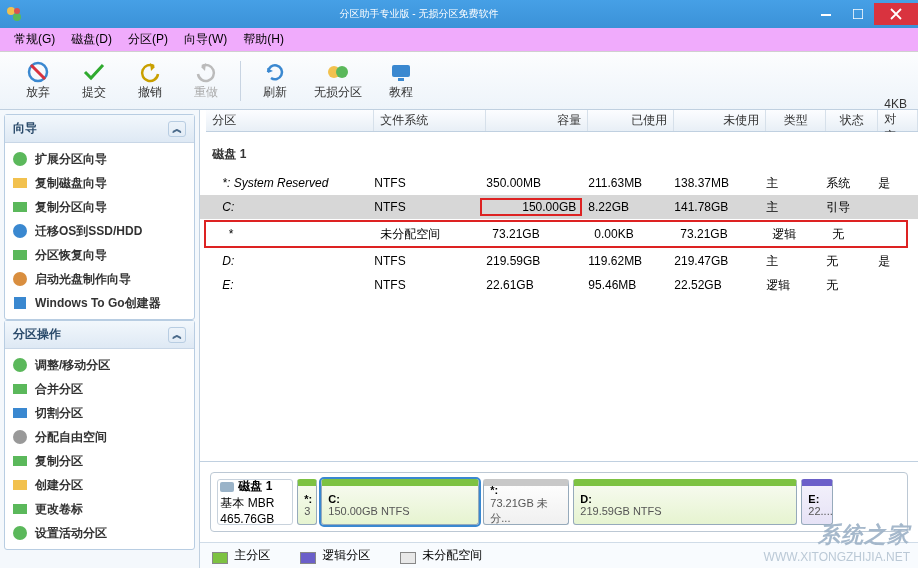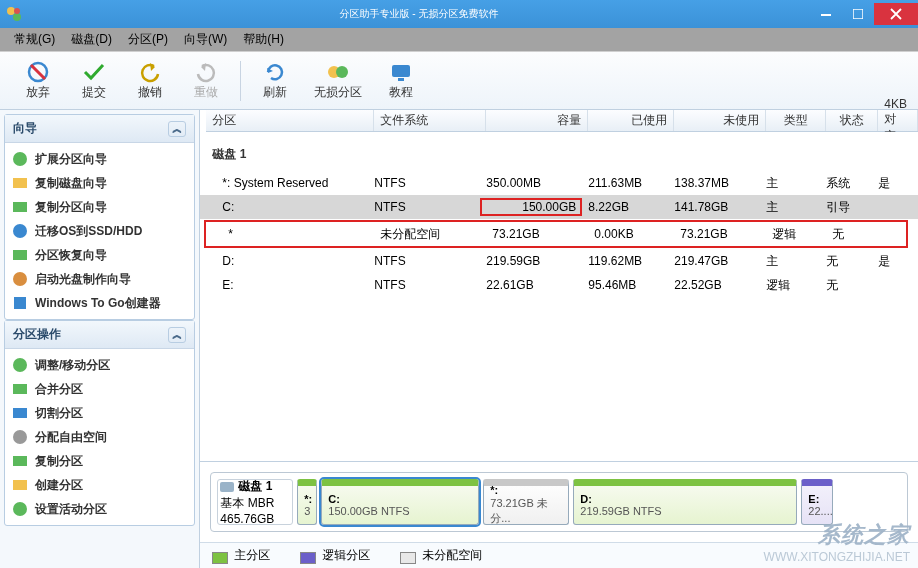--- a/index.html
+++ b/index.html
@@ -7,21 +7,21 @@
 
 
 .titlebar { height: 28px; background: linear-gradient(#46a0e6, #3b92d8); display: flex; align-items: center; color: #fff; }
 .title-icon { width: 28px; height: 28px; display: flex; align-items: center; justify-content: center; }
 .title-text { flex: 1; text-align: center; font-size: 10px; }
 .win-btns { display: flex; }
 .win-btn { width: 32px; height: 22px; display: flex; align-items: center; justify-content: center; color: #fff; }
 .win-btn.close { background: #d9333f; width: 44px; }
 
 
-.menubar { height: 24px; background: #a3a3a3; border-bottom: 1px solid #d0d0d0; display: flex; align-items: flex-start; padding: 0 6px; }
+.menubar { height: 24px; background: #f0abfc; border-bottom: 1px solid #d0d0d0; display: flex; align-items: flex-start; padding: 0 6px; }
 .menu-item { padding: 3px 8px; }
 
 
 .toolbar { height: 58px; background: linear-gradient(#fcfdfe, #eef4fa); border-bottom: 1px solid #c0d0e0; display: flex; align-items: center; padding: 0 10px; }
 .tool-btn { display: flex; flex-direction: column; align-items: center; justify-content: center; width: 56px; height: 54px; }
 .tool-btn .ico { width: 24px; height: 24px; display: flex; align-items: center; justify-content: center; font-size: 20px; }
 .tool-btn .lbl { font-size: 12px; color: #333; }
 .tool-sep { width: 1px; height: 40px; background: #c8d4e2; margin: 0 6px; }
 
 
@@ -45,21 +45,21 @@
 .c-used { width: 86px; justify-content: flex-end; }
 .c-free { width: 92px; justify-content: flex-end; }
 .c-type { width: 60px; justify-content: center; }
 .c-stat { width: 52px; justify-content: center; }
 .c-4k { flex: 1; justify-content: flex-end; padding-right: 10px; }
 
 .grid-body { flex: 1; overflow: auto; background: #fff; position: relative; }
 .disk-title { padding: 14px 12px 8px; font-weight: bold; color: #333; }
 .row { display: flex; align-items: center; height: 24px; }
 .row .cell { padding: 0 6px; }
-.row .c-part { padding-left: 22px; }
+.row .c-part { padding-left: 22px; font-style: italic; }
 .row.sel { background: #d7d7d7; }
 .highlight-cap { border: 2px solid #d22; padding: 0 4px !important; text-align: right; }
 .highlight-row { border: 2px solid #d22; margin: 1px 10px 1px 4px; }
 
 
 .disk-map-wrap { border-top: 1px solid #c0d0e0; padding: 10px; background: #fff; }
 .disk-map { border: 1px solid #bcc8d4; border-radius: 4px; padding: 6px; display: flex; align-items: center; gap: 4px; height: 60px; }
 .dm-info { width: 76px; display: flex; flex-direction: column; justify-content: center; padding: 2px; border: 1px solid #c8d2dc; border-radius: 3px; height: 46px; }
 .dm-info .t1 { display: flex; align-items: center; gap: 4px; font-weight: bold; }
 .dm-block { border: 1px solid #96aabb; border-radius: 3px; height: 46px; display: flex; flex-direction: column; justify-content: center; padding: 3px 6px; background: linear-gradient(#f6faee, #e6f4d0); position: relative; overflow: hidden; }
@@ -307,20 +307,28 @@
             <span class="side-ico">
               <svg width="18" height="18">
                 <rect x="2" y="4" width="14" height="10" fill="#f2c14e"></rect>
               </svg>
             </span>
             <span>创建分区</span>
           </div>
           <div class="side-item">
             <span class="side-ico">
               <svg width="18" height="18">
+                <rect x="2" y="4" width="14" height="10" fill="#5bb85b"></rect>
+              </svg>
+            </span>
+            <span>更改卷标</span>
+          </div>
+          <div class="side-item">
+            <span class="side-ico">
+              <svg width="18" height="18">
                 <circle cx="9" cy="9" r="7" fill="#5bb85b"></circle>
               </svg>
             </span>
             <span>设置活动分区</span>
           </div>
         </div>
     </div>
   </div>
 
   <div class="content">

